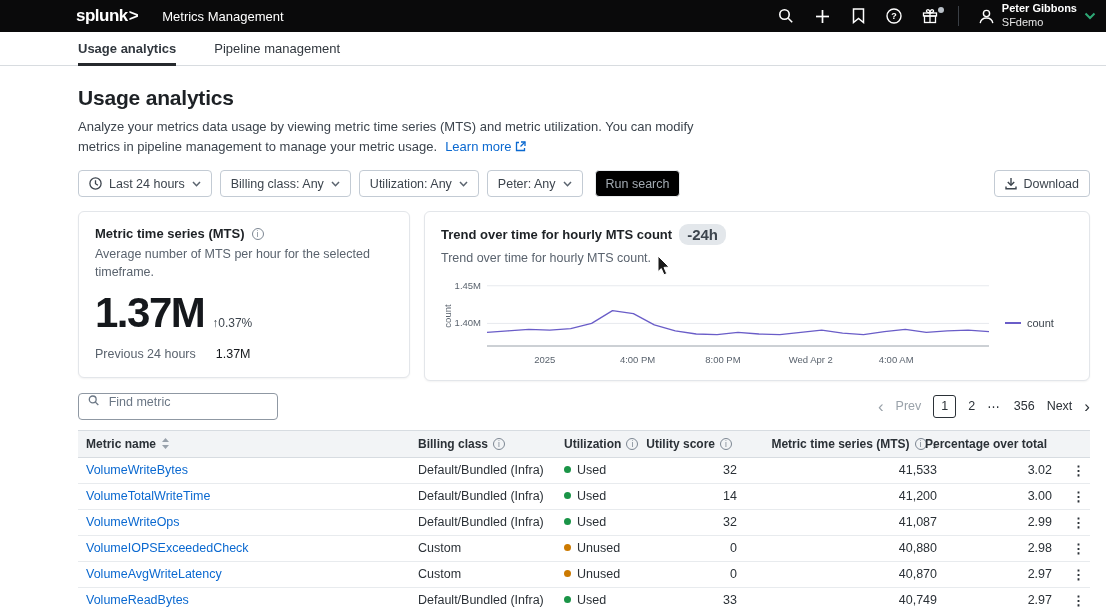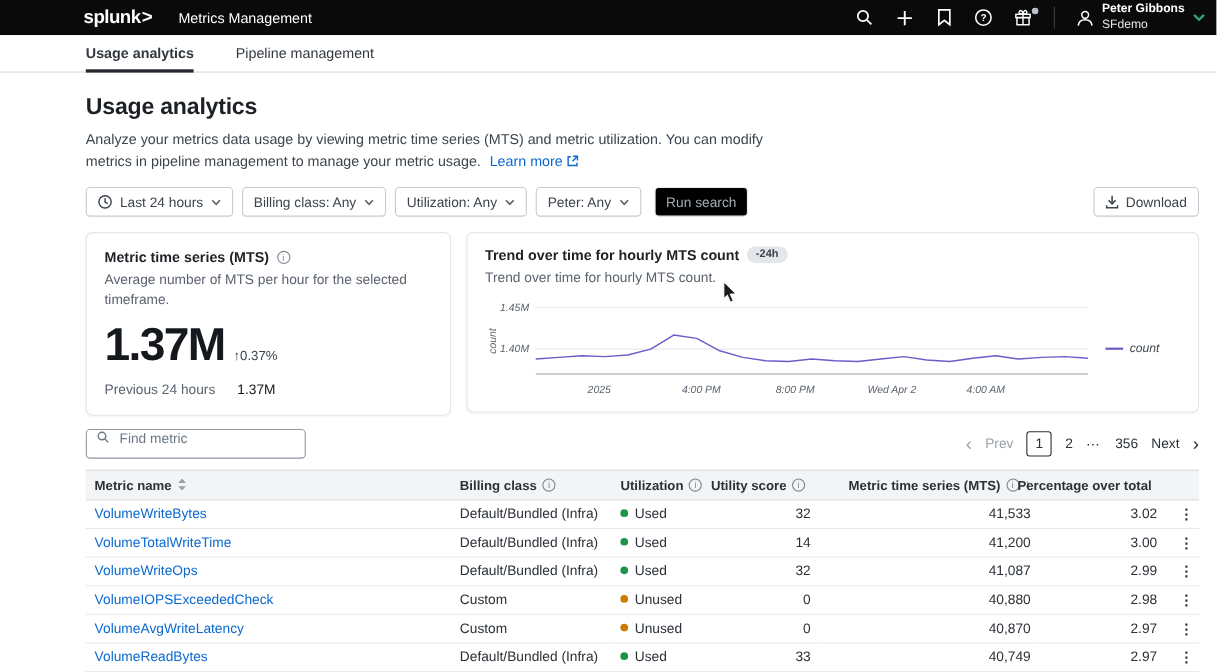--- a/index.html
+++ b/index.html
@@ -52,22 +52,22 @@
   .trend-card { flex:1; padding:12px 16px 10px; }
   .card-title-row { display:flex; align-items:center; gap:7px; }
   .card-title { font-size:13px; font-weight:bold; color:#1d2125; }
   .card-desc { font-size:12.5px; color:#5a636e; margin-top:5px; line-height:1.4; max-width:280px; }
   .big-row { display:flex; align-items:flex-end; gap:8px; margin-top:12px; }
   .big { font-size:42px; font-weight:bold; color:#15181c; line-height:0.95; letter-spacing:-1.5px; }
   .delta { font-size:12px; color:#3c444d; padding-bottom:3px; }
   .prev-row { display:flex; gap:20px; margin-top:14px; font-size:12.5px; }
   .prev-label { color:#5a636e; }
   .prev-value { color:#15181c; }
-  .badge { background:#e3e7eb; color:#3c444d; font-size:10px; font-weight:bold; padding:2px 8px; border-radius:9px; }
-  .chart-wrap { display:flex; align-items:center; margin-top:8px;font-style:italic; }
+  .badge { background:#e3e7eb; color:#3c444d; font-size:15px; font-weight:bold; padding:2px 8px; border-radius:9px; }
+  .chart-wrap { display:flex; align-items:center; margin-top:8px; }
   .legend { display:flex; align-items:center; gap:6px; font-size:11px; color:#3c444d; margin-left:8px; white-space:nowrap; }
   .legend-line { width:16px; height:2px; background:#6a5dc8; }
   
   .info-i {
     display:inline-flex; align-items:center; justify-content:center;
     width:12px; height:12px; border:1px solid #7d8793; border-radius:50%;
     font-size:8.5px; color:#7d8793; font-weight:normal; font-style:normal; flex:none; cursor:pointer;
   }
   .sorted-arrow { font-size:11px; color:#2b3137; font-weight:bold; }
   

